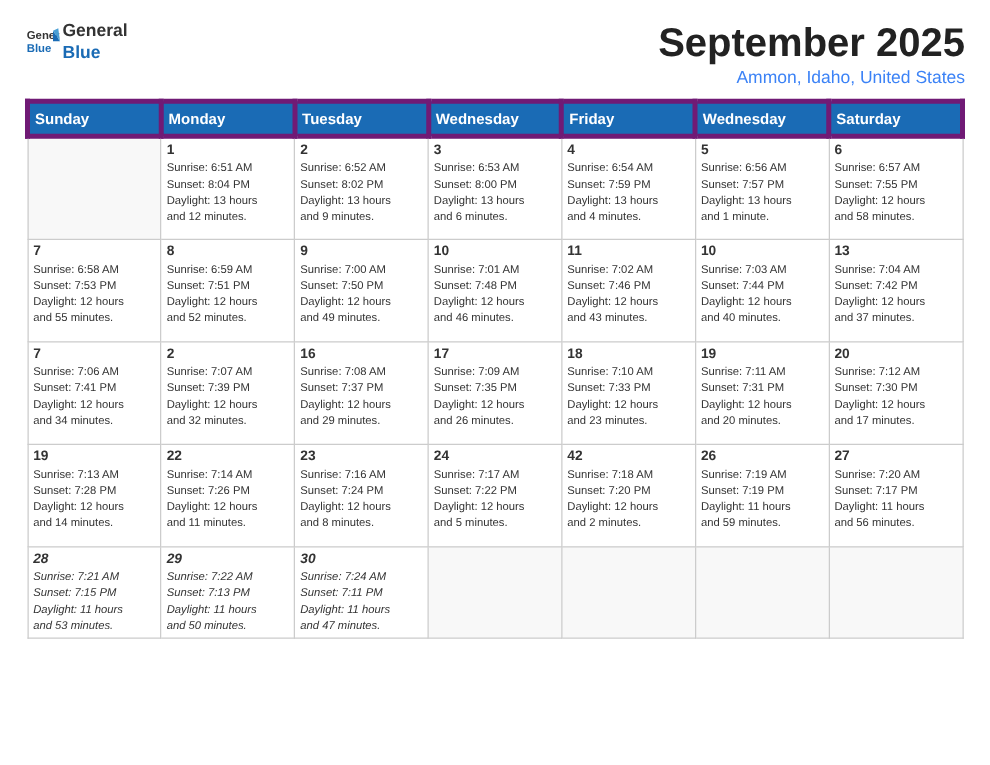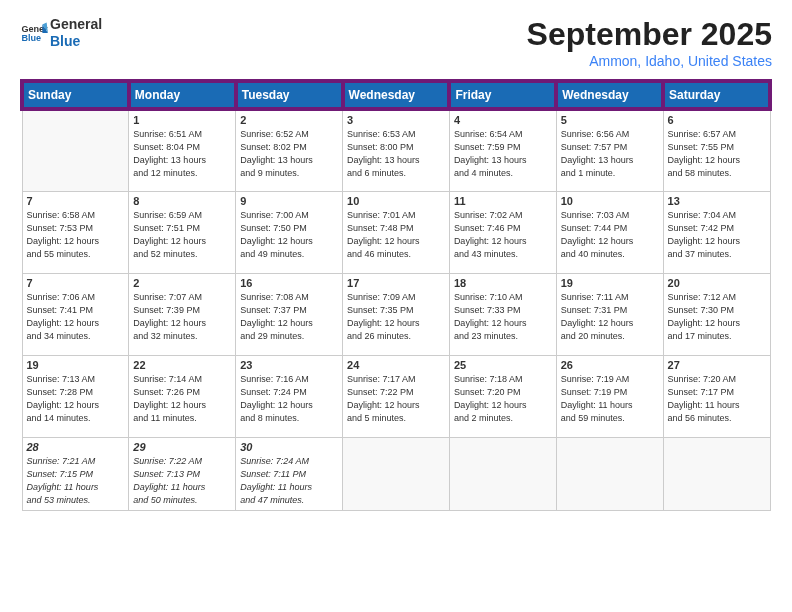--- a/index.html
+++ b/index.html
@@ -219,21 +219,21 @@
           </td>
           <td>
             <span class="day-num">23</span>
             <div class="cell-info">Sunrise: 7:16 AM<br>Sunset: 7:24 PM<br>Daylight: 12 hours<br>and 8 minutes.</div>
           </td>
           <td>
             <span class="day-num">24</span>
             <div class="cell-info">Sunrise: 7:17 AM<br>Sunset: 7:22 PM<br>Daylight: 12 hours<br>and 5 minutes.</div>
           </td>
           <td>
-            <span class="day-num">25</span>
+            <span class="day-num">42</span>
             <div class="cell-info">Sunrise: 7:18 AM<br>Sunset: 7:20 PM<br>Daylight: 12 hours<br>and 2 minutes.</div>
           </td>
           <td>
             <span class="day-num">26</span>
             <div class="cell-info">Sunrise: 7:19 AM<br>Sunset: 7:19 PM<br>Daylight: 11 hours<br>and 59 minutes.</div>
           </td>
           <td>
             <span class="day-num">27</span>
             <div class="cell-info">Sunrise: 7:20 AM<br>Sunset: 7:17 PM<br>Daylight: 11 hours<br>and 56 minutes.</div>
           </td>

